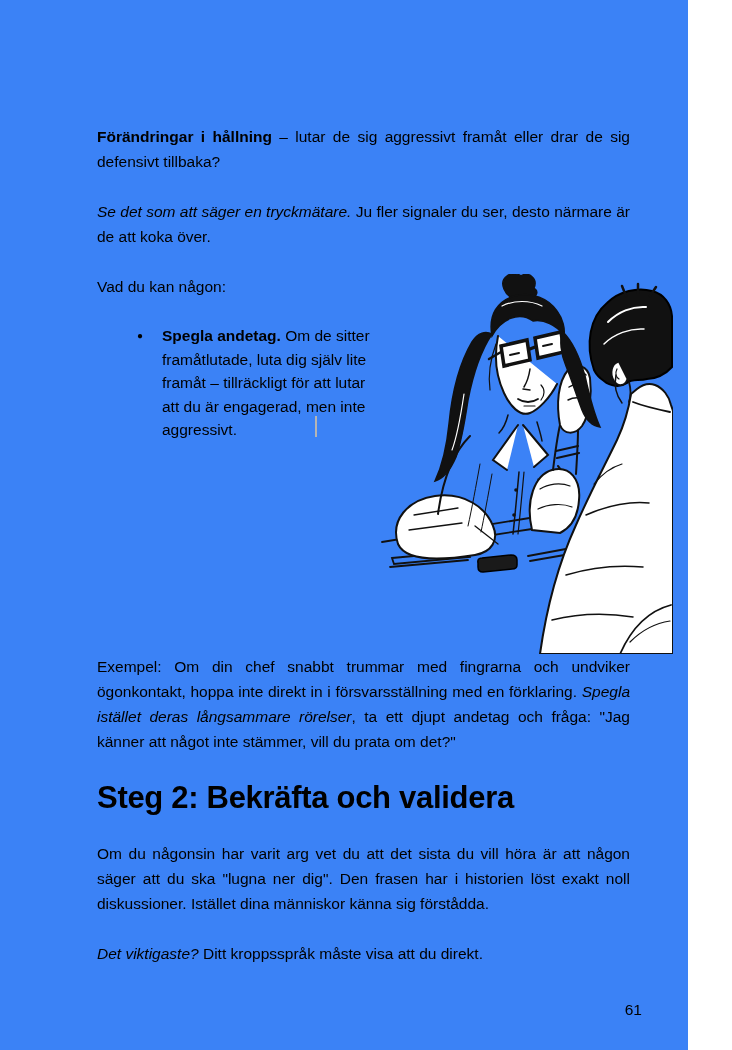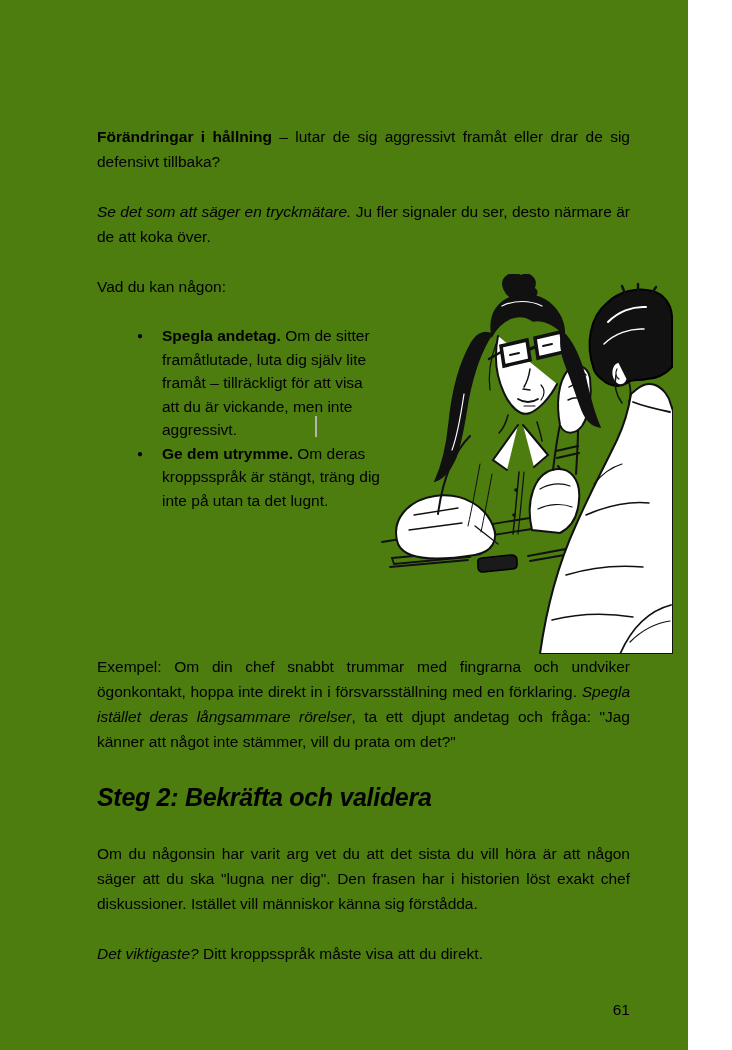--- a/index.html
+++ b/index.html
@@ -7,38 +7,37 @@
   body {
     width: 732px; height: 1050px;
     font-family: "Liberation Sans", "DejaVu Sans", sans-serif;
     color: #000;
     position: relative;
     overflow: hidden;
   }
   .page {
     position: relative;
     width: 688px; height: 1050px;
-    background: #4d7c0f;
+    background: #3b82f6;
   }
   .content {
     padding: 99px 58px 0 97px;
     font-size: 15.5px;
     line-height: 25px;
   }
   .content p { margin: 25px 0; }
   .justify { text-align: justify; }
   strong { font-weight: bold; }
   em { font-style: italic; }
   h1 {
-    font-size: 25px;
+    font-size: 31px;
     line-height: 37px;
     font-weight: bold;
     margin: 14px 0 21px 0;
     letter-spacing: -0.3px;
-    font-style: italic;
   }
   ul.action-list {
     list-style: none;
     margin: 23px 0 25px 38px;
     width: 245px;
     min-height: 305px;
     line-height: 23.5px;
   }
   ul.action-list li {
     position: relative;
@@ -58,49 +57,48 @@
   }
   .illustration svg { width: 100%; height: 100%; display: block; }
   .text-cursor {
     position: absolute;
     left: 315px; top: 416px;
     width: 1.5px; height: 21px;
     background: #b5b5b5;
   }
   .page-number {
     position: absolute;
-    right: 58px; top: 997px;
+    right: 46px; top: 997px;
     font-size: 15.5px;
     line-height: 25px;
   }
 </style>
 </head>
 <body>
 
 <div class="page">
 
   <div class="content">
 
     <p class="justify"><strong>Förändringar i hållning</strong><span> – lutar de sig aggressivt framåt eller drar de sig defensivt tillbaka?</span></p>
 
 
     <p class="justify"><em>Se det som att säger en tryckmätare.</em><span> Ju fler signaler du ser, desto närmare är de att koka över.</span></p>
 
     <p>Vad du kan någon:</p>
 
     <ul class="action-list">
-      <li><strong>Spegla andetag.</strong><span> Om de sitter framåtlutade, luta dig själv lite framåt – tillräckligt för att visa att du är vickande, men inte aggressivt.</span></li>
-      <li><strong>Ge dem utrymme.</strong><span> Om deras kroppsspråk är stängt, träng dig inte på utan ta det lugnt.</span></li>
+      <li><strong>Spegla andetag.</strong><span> Om de sitter framåtlutade, luta dig själv lite framåt – tillräckligt för att lutar att du är engagerad, men inte aggressivt.</span></li>
     </ul>
 
     <p class="justify"><span>Exempel: Om din chef snabbt trummar med fingrarna och undviker ögonkontakt, hoppa inte direkt in i försvarsställning med en förklaring. </span><em>Spegla istället deras långsammare rörelser</em><span>, ta ett djupt andetag och fråga: "Jag känner att något inte stämmer, vill du prata om det?"</span></p>
 
     <h1>Steg 2: Bekräfta och validera</h1>
 
-    <p class="justify">Om du någonsin har varit arg vet du att det sista du vill höra är att någon säger att du ska "lugna ner dig". Den frasen har i historien löst exakt chef diskussioner. Istället vill människor känna sig förstådda.</p>
+    <p class="justify">Om du någonsin har varit arg vet du att det sista du vill höra är att någon säger att du ska "lugna ner dig". Den frasen har i historien löst exakt noll diskussioner. Istället dina människor känna sig förstådda.</p>
 
     <p><em>Det viktigaste?</em><span> Ditt kroppsspråk måste visa att du direkt.</span></p>
 
   </div>
 
   <div class="illustration">
     <svg viewBox="0 0 293 380" xmlns="http://www.w3.org/2000/svg">
       <g stroke="#111" stroke-width="2" fill="none" stroke-linecap="round">
 
         <g stroke-width="1.8">

